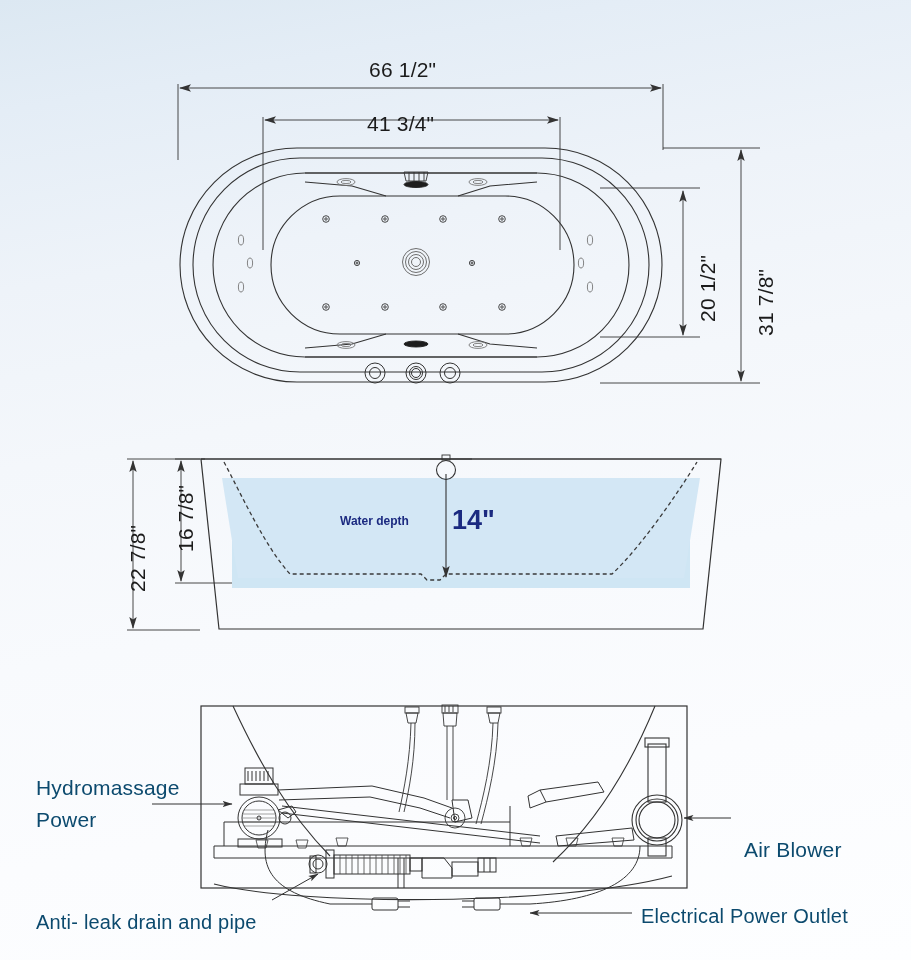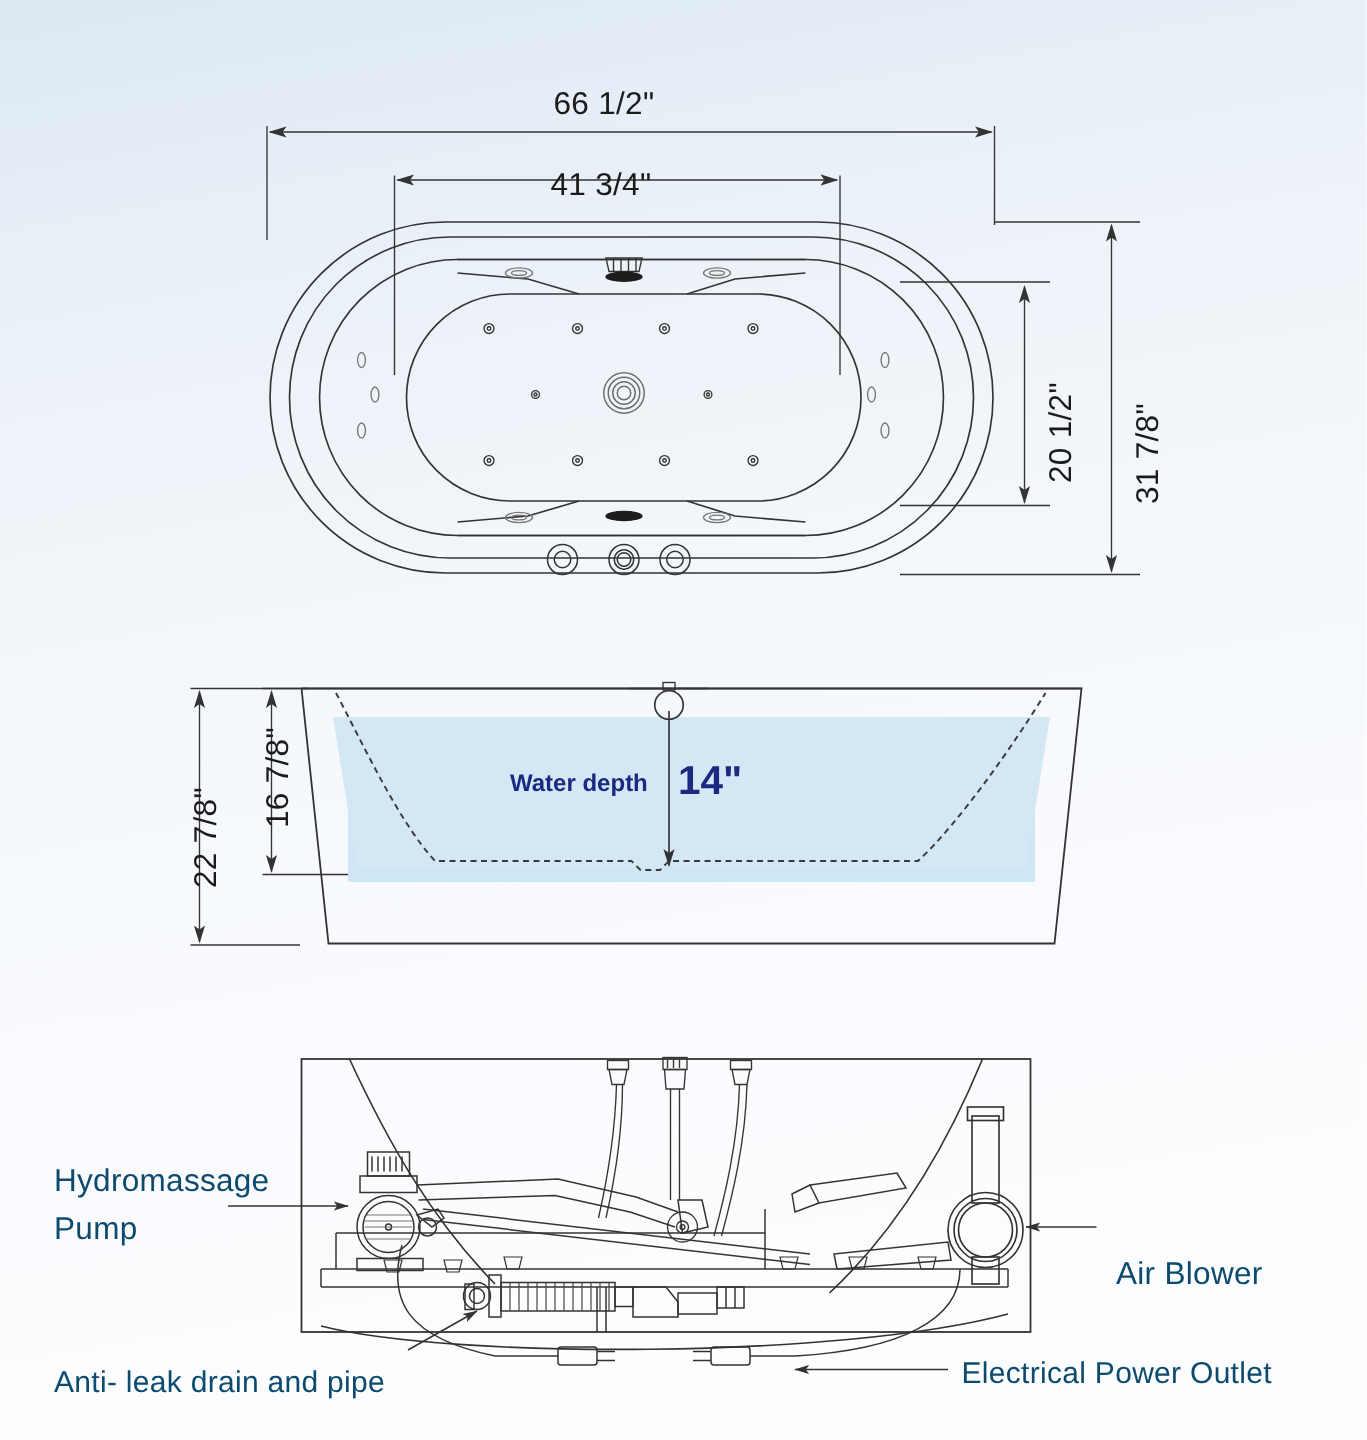--- a/index.html
+++ b/index.html
@@ -52,21 +52,21 @@
   .callout {
     color: #0c4a6e;
     font-weight: normal;
     font-size: 21px;
     letter-spacing: .2px;
   }
   .callout.small { font-size: 20px; }
   .water-label {
     color: #1b2a80;
     font-weight: bold;
-    font-size: 16px;
+    font-size: 12px;
   }
   .water-value {
     color: #1b2a80;
     font-weight: bold;
     font-size: 27px;
   }
 </style>
 </head>
 <body>
 
@@ -402,21 +402,21 @@
 
   <div class="lbl dim dim-v" style="left:126px; top:592px; transform:rotate(-90deg);">22 7/8"</div>
 
   <div class="lbl dim dim-v" style="left:174px; top:552px; transform:rotate(-90deg);">16 7/8"</div>
 
   <div class="lbl water-label" style="left:340px; top:514px;">Water depth</div>
 
   <div class="lbl water-value" style="left:452px; top:505px;">14"</div>
 
   <div class="lbl callout" style="left:36px; top:776px;">Hydromassage</div>
-  <div class="lbl callout" style="left:36px; top:808px;">Pump</div>
+  <div class="lbl callout" style="left:36px; top:808px;">Power</div>
 
   <div class="lbl callout" style="left:744px; top:838px;">Air  Blower</div>
 
   <div class="lbl callout small" style="left:641px; top:905px;">Electrical  Power  Outlet</div>
 
   <div class="lbl callout small" style="left:36px; top:911px;">Anti- leak drain and pipe</div>
 
 </div>
 
 </body></html>

